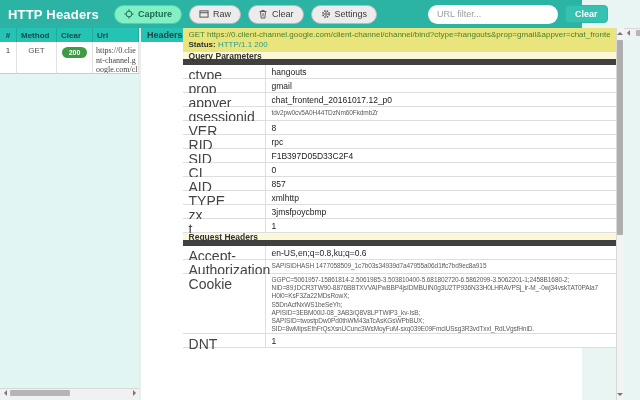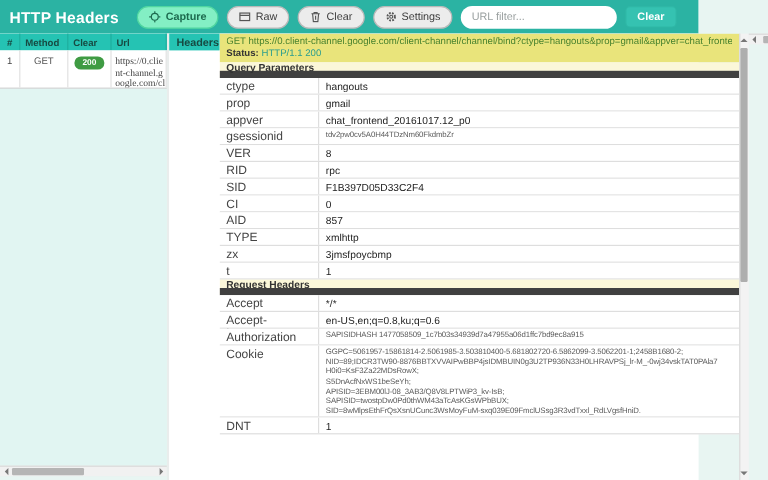--- a/index.html
+++ b/index.html
@@ -10,21 +10,21 @@
   
   .topbar { height:28px; background:#2bb3a3; display:flex; align-items:center; gap:7px;
             padding:0 8px; }
   .title { color:#fff; font-weight:bold; font-size:13px; letter-spacing:.2px; margin-right:8px; white-space:nowrap; }
   .btn { display:inline-flex; align-items:center; gap:4px; height:19px; padding:0 9px;
          border-radius:11px; font-size:9px; border:1px solid #b9b9b9; background:#ececec;
          color:#3c3c3c; cursor:pointer; white-space:nowrap; }
   .btn svg { display:block; }
   .btn.mint { background:#83efc4; border-color:#4fd6a0; color:#1d6b4f; font-weight:bold; }
   .filter { width:130px; height:19px; border:none; border-radius:11px; padding:0 9px;
-            font-size:9px; color:#333; background:#fff; outline:none; }
+            font-size:9px; color:#333; background:#fff; outline:none;margin-left:44px; }
   .filter::placeholder { color:#9aa0a0; }
   .btn.flat { background:#35c2b1; border:1px solid #2fb7a6; color:#fff; border-radius:4px;
               font-weight:bold; height:18px; }
 
   
   .main { display:flex; height:372px; position:relative; }
 
   
   .left { width:197px; border-right:2px solid #e9edec; display:flex; flex-direction:column; background:#e1f5f2; }
   .lheader { display:flex; height:14px; background:#25c3b3; color:#174a42; font-weight:bold;
@@ -53,21 +53,21 @@
   .rcontent { width:433px; display:flex; flex-direction:column; overflow:hidden; }
   .yellow { background:#e9e47b; padding:2px 6px 2px 6px; flex:0 0 auto; }
   .reqline { color:#48822e; font-size:8px; line-height:10px; white-space:nowrap; overflow:hidden; }
   .statusline { font-size:8px; line-height:10px; }
   .slabel { color:#333; font-weight:bold; }
   .sval { color:#2a9d8f; }
   .sechdr { background:#fbf7d9; border-bottom:6px solid #404040; height:13px; font-size:8.5px;
             font-weight:bold; color:#333; display:flex; align-items:center; padding-left:6px; flex:0 0 auto; }
   .drow { display:flex; border-bottom:1px solid #dedede; height:14px; flex:0 0 auto; background:#fff; }
   .drow.tall { height:auto; min-height:60px; }
-  .dkey { width:83px; border-right:1px solid #dedede; font-size:10px; color:#444;
+  .dkey { width:83px; border-right:1px solid #dedede; font-size:14px; color:#444;
           padding:2px 0 0 6px; flex:0 0 auto; }
   .dval { flex:1; font-size:8.5px; color:#222; padding:2px 0 0 6px; overflow:hidden; white-space:nowrap; }
   .dval.tiny { font-size:6.5px; color:#5a5a5a; line-height:8.2px; white-space:pre-line;
                word-break:break-all; letter-spacing:-0.1px; padding-top:2px; }
 
   
   .hscroll { height:9px; background:#f1f1f1; border-top:1px solid #d9d9d9; position:relative;
              flex:0 0 auto; cursor:pointer; }
   .hthumb { position:absolute; top:1px; height:6px; background:#b5b5b5; border-radius:1px; }
   .sarrow { position:absolute; top:0; width:9px; height:100%; display:flex; align-items:center; justify-content:center; }
@@ -237,24 +237,20 @@
               <div class="dval">3jmsfpoycbmp</div>
             </div>
           <div class="drow">
               <div class="dkey">t</div>
               <div class="dval">1</div>
             </div>
 
           <div class="sechdr">Request Headers</div>
 
           <div class="drow">
-              <div class="dkey">Accept</div>
-              <div class="dval">*/*</div>
-            </div>
-          <div class="drow">
               <div class="dkey">Accept-Language</div>
               <div class="dval">en-US,en;q=0.8,ku;q=0.6</div>
             </div>
           <div class="drow">
               <div class="dkey">Authorization</div>
               <div class="dval tiny">SAPISIDHASH 1477058509_1c7b03s34939d7a47955a06d1ffc7bd9ec8a915</div>
             </div>
           <div class="drow tall">
               <div class="dkey">Cookie</div>
               <div class="dval tiny">GGPC=5061957-15861814-2.5061985-3.503810400-5.681802720-6.5862099-3.5062201-1;2458B1680-2;

